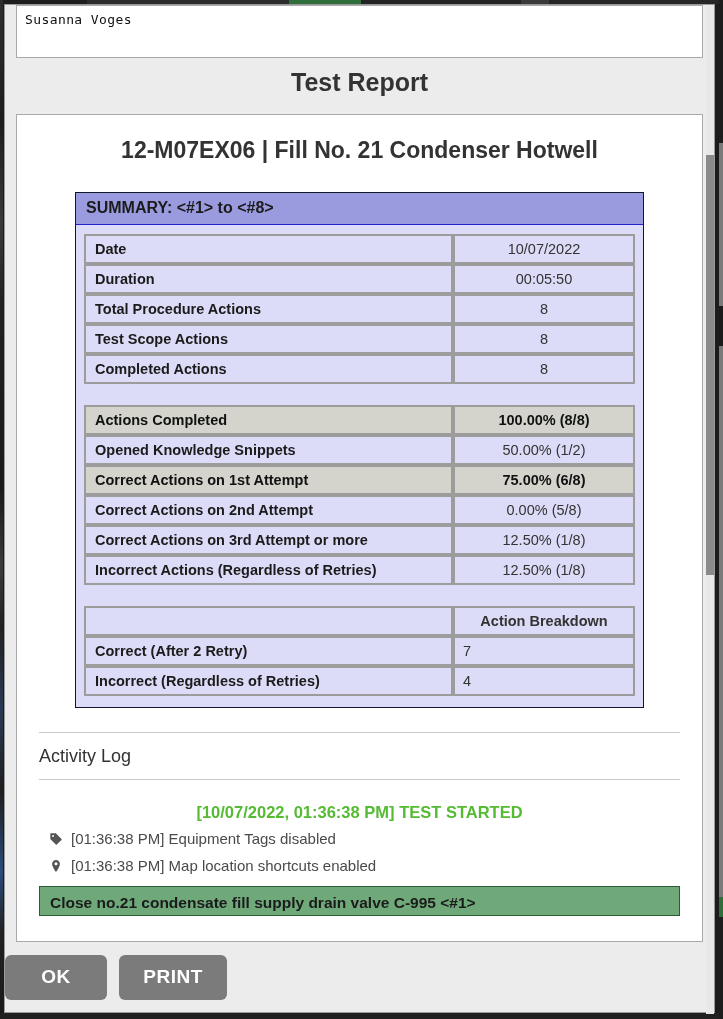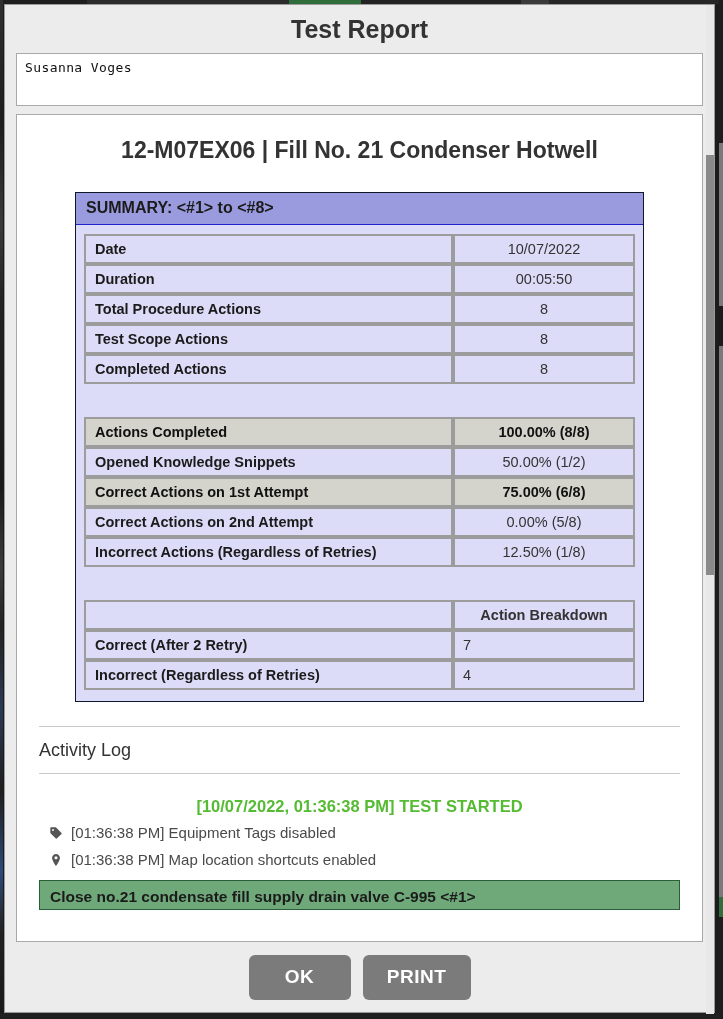--- a/index.html
+++ b/index.html
@@ -83,21 +83,21 @@
     margin: 28px 58px 0 58px;
     border: 1px solid #0f172a;
     background:#dcdcf8;
   }
   #summary-header {
     background:#9a9ade;
     border-bottom: 1px solid #2222cc;
     padding: 6px 10px 7px 10px;
     font-size: 16px; font-weight:700; color:#1b1b1b;
   }
-  .tbl { width: calc(100% - 16px); margin: 9px 8px 12px 8px; border-collapse: separate; border-spacing: 0; }
+  .tbl { width: calc(100% - 16px); margin: 9px 8px 0 8px; border-collapse: separate; border-spacing: 0; }
   .tbl.last { margin-bottom: 11px; }
   .tbl td {
     border: 2px solid #9c9c9c;
     padding: 5px 9px;
     font-size: 14.5px;
     background:#dcdcf8;
     color:#1b1b1b;
   }
   .tbl td.k { font-weight:700; }
   .tbl td.v { text-align:center; color:#333; width: 182px; }
@@ -130,21 +130,21 @@
     background:#6fa97a;
     border:1px solid #2b5e38;
     padding: 7px 10px 6px 10px;
     font-size:15.5px; font-weight:700; color:#1b1b1b;
     height: 30px; overflow:hidden;
   }
 
   
   #footer {
     flex: 0 0 auto; height: 70px;
-    display:flex; align-items:center; justify-content:center; gap:12px;
+    display:flex; align-items:center; gap:12px;
     background:#ececec;
   }
   .btn {
     background:#7b7b7b; color:#fff; border:0; border-radius:6px;
     font-size:19px; font-weight:700; letter-spacing:0.5px;
     padding: 0 0; width: 102px; height: 45px;
     cursor:pointer; font-family:"Liberation Sans", sans-serif;
   }
   .btn.wide { width: 108px; }
 </style>
@@ -155,28 +155,28 @@
 <div id="bg-left-taskbar"></div>
 <div id="bg-bottom"></div>
 <div id="right-dark-edge"></div>
 
 <div id="dialog">
 
   <div id="outer-scrollbar">
     <div class="thumb"></div>
   </div>
 
+  <div id="user-box">
+    <div class="username">Susanna  Voges</div>
+  </div>
+
   <div id="title-bar">
     <div class="title">Test Report</div>
   </div>
 
-  <div id="user-box">
-    <div class="username">Susanna  Voges</div>
-  </div>
-
   <div id="report-panel">
     <div id="report-inner">
 
       <div id="report-title">12-M07EX06 | Fill No. 21 Condenser Hotwell</div>
 
       <div id="summary-box">
         <div id="summary-header">SUMMARY: &lt;#1&gt; to &lt;#8&gt;</div>
 
         <table class="tbl">
           <tbody id="info-rows">
@@ -215,20 +215,24 @@
                 <td class="k">Opened Knowledge Snippets</td>
                 <td class="v">50.00% (1/2)</td>
               </tr>
               <tr>
                 <td class="k hl">Correct Actions on 1st Attempt</td>
                 <td class="v hl">75.00% (6/8)</td>
               </tr>
               <tr>
                 <td class="k">Correct Actions on 2nd Attempt</td>
                 <td class="v">0.00% (5/8)</td>
+              </tr>
+              <tr>
+                <td class="k">Correct Actions on 3rd Attempt or more</td>
+                <td class="v">12.50% (1/8)</td>
               </tr>
               <tr>
                 <td class="k">Incorrect Actions (Regardless of Retries)</td>
                 <td class="v">12.50% (1/8)</td>
               </tr>
             </tbody>
         </table>
 
         <div class="spacer-gap"></div>
 

